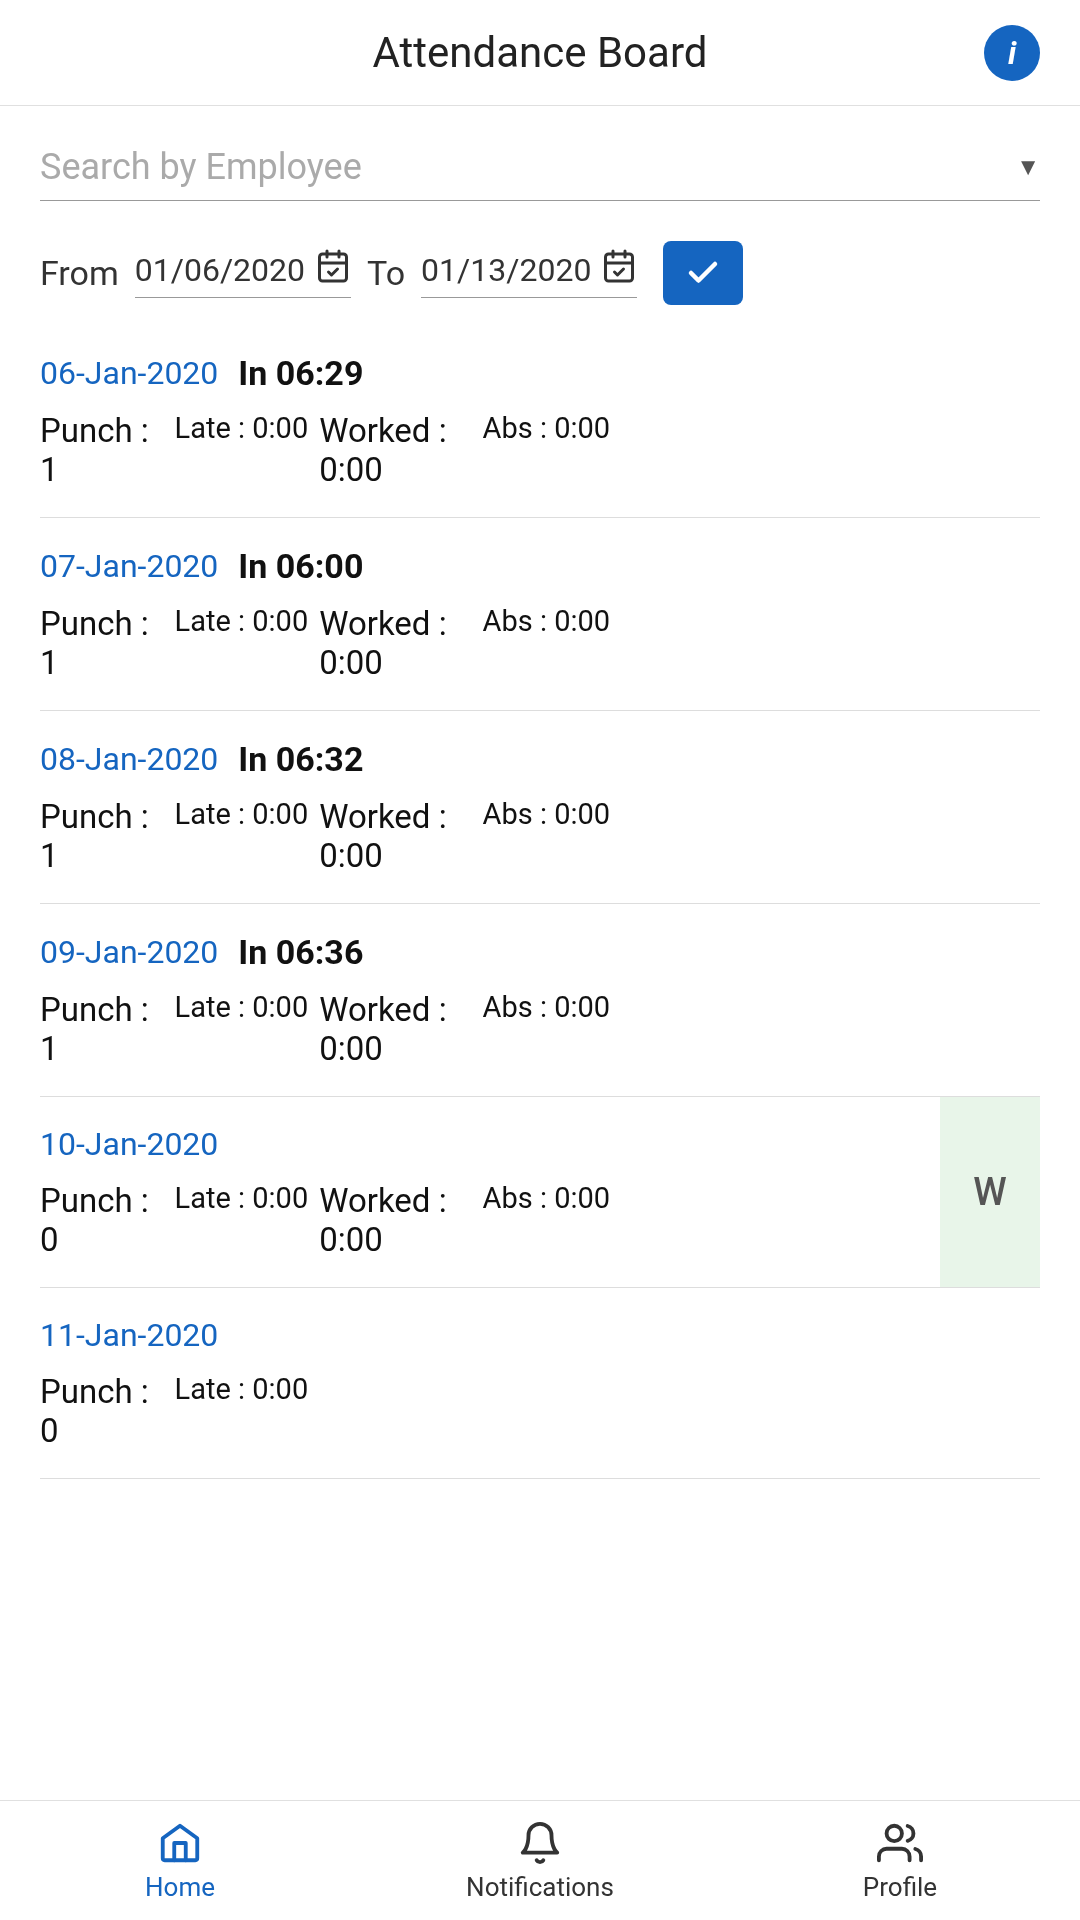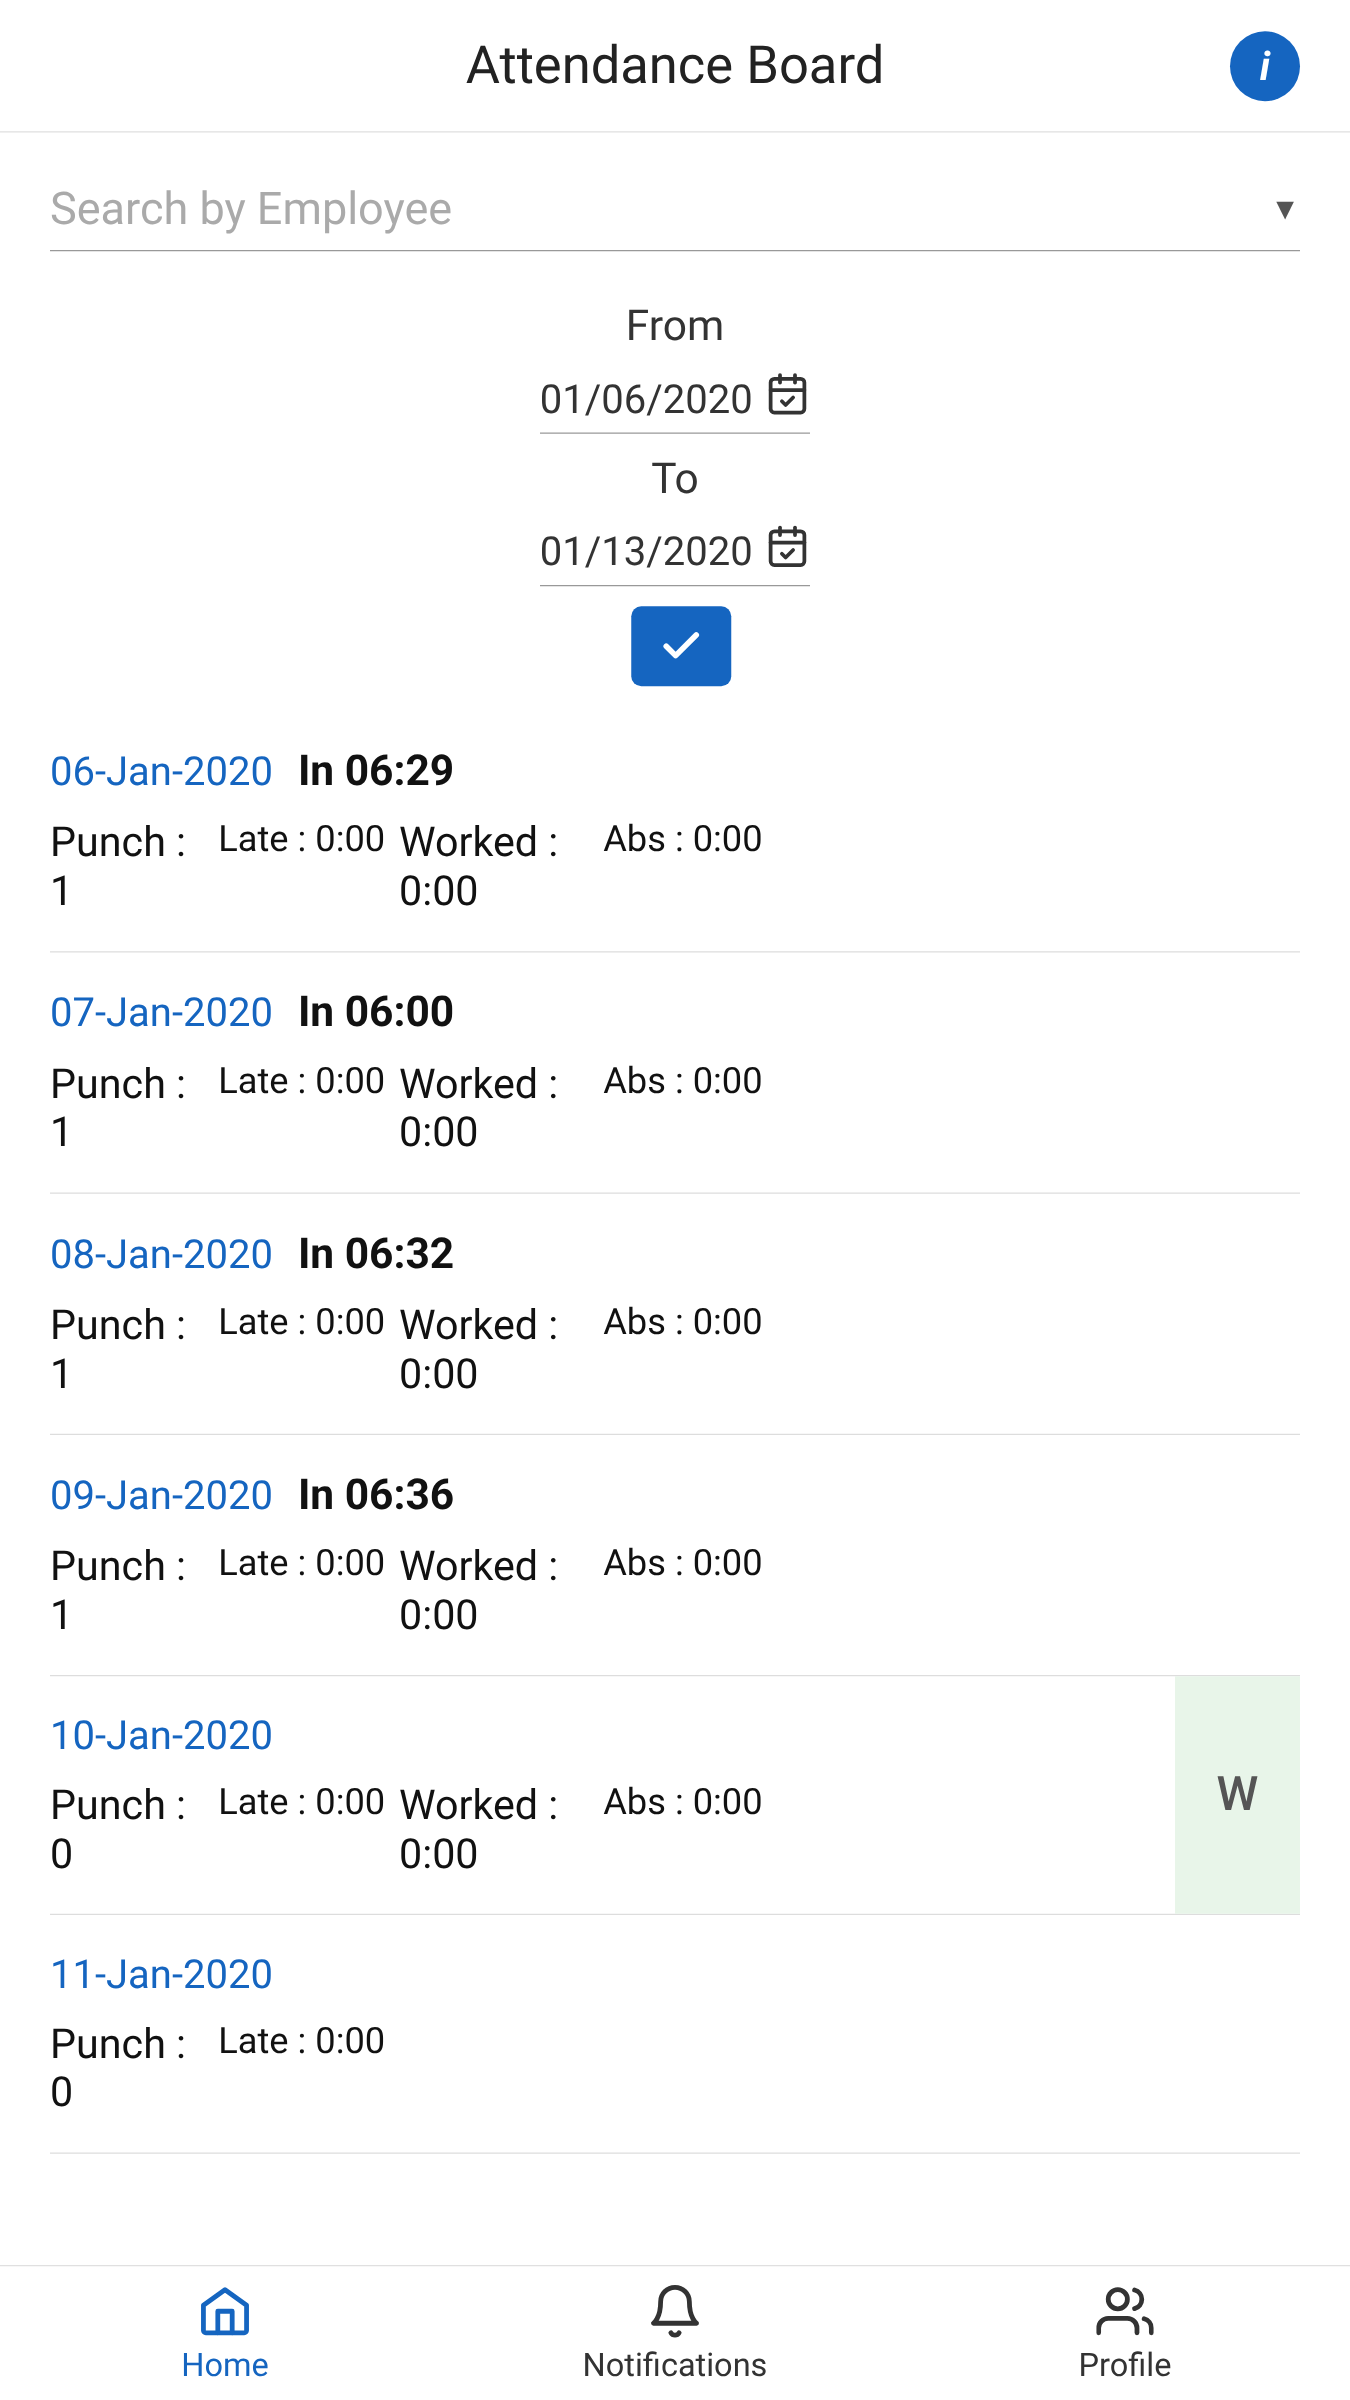--- a/index.html
+++ b/index.html
@@ -69,21 +69,20 @@
       font-size: 24px;
       color: #555;
     }
 
     
     .date-filter-row {
       display: flex;
       align-items: center;
       padding: 30px 40px 20px 40px;
       gap: 16px;
-      flex-direction: column;
     }
     .date-label {
       font-size: 34px;
       color: #333;
       white-space: nowrap;
     }
     .date-input-wrap {
       display: flex;
       align-items: center;
       border-bottom: 1px solid #999;
@@ -184,21 +183,21 @@
       font-weight: 500;
       color: #555;
     }
 
     
     .bottom-nav {
       position: fixed;
       bottom: 0;
       left: 0;
       width: 1080px;
-      height: 108px;
+      height: 120px;
       background: #fff;
       border-top: 1px solid #e0e0e0;
       display: flex;
       align-items: center;
     }
     .nav-item {
       flex: 1;
       display: flex;
       flex-direction: column;
       align-items: center;

